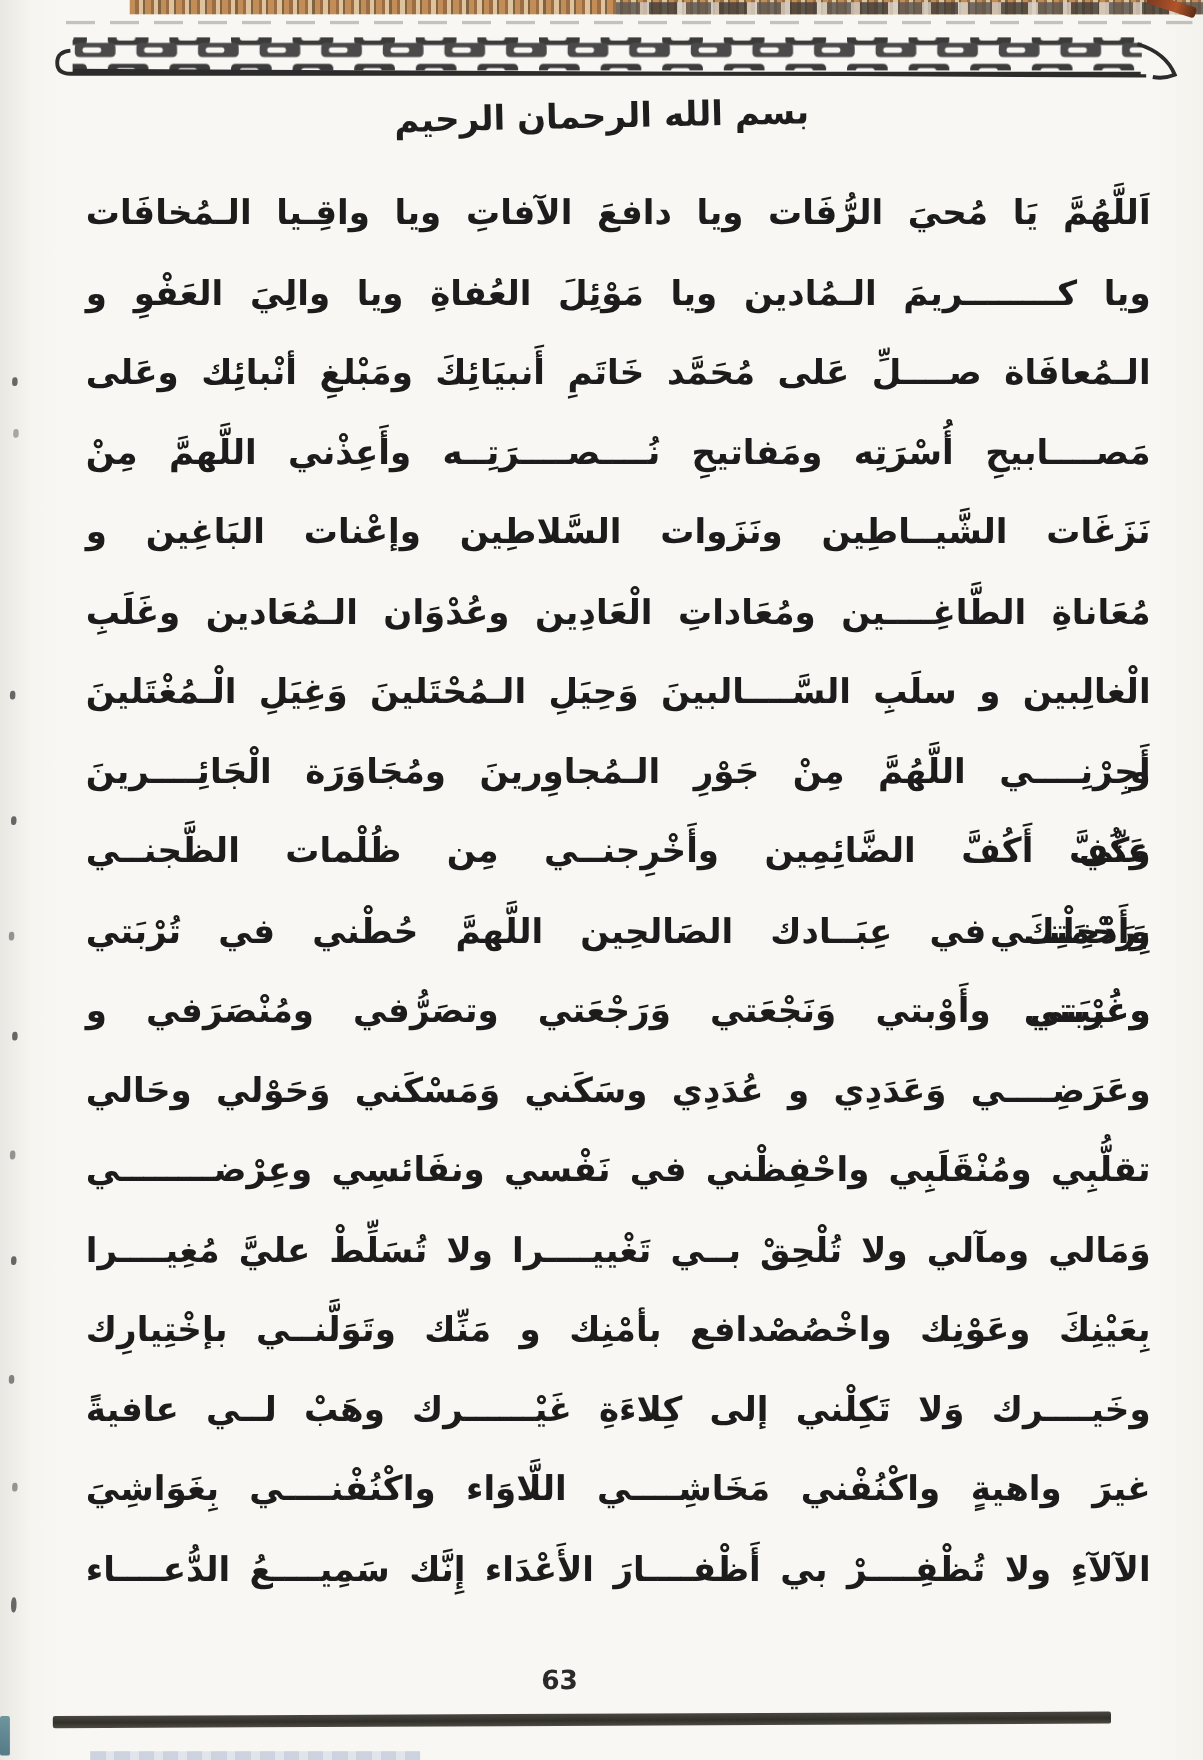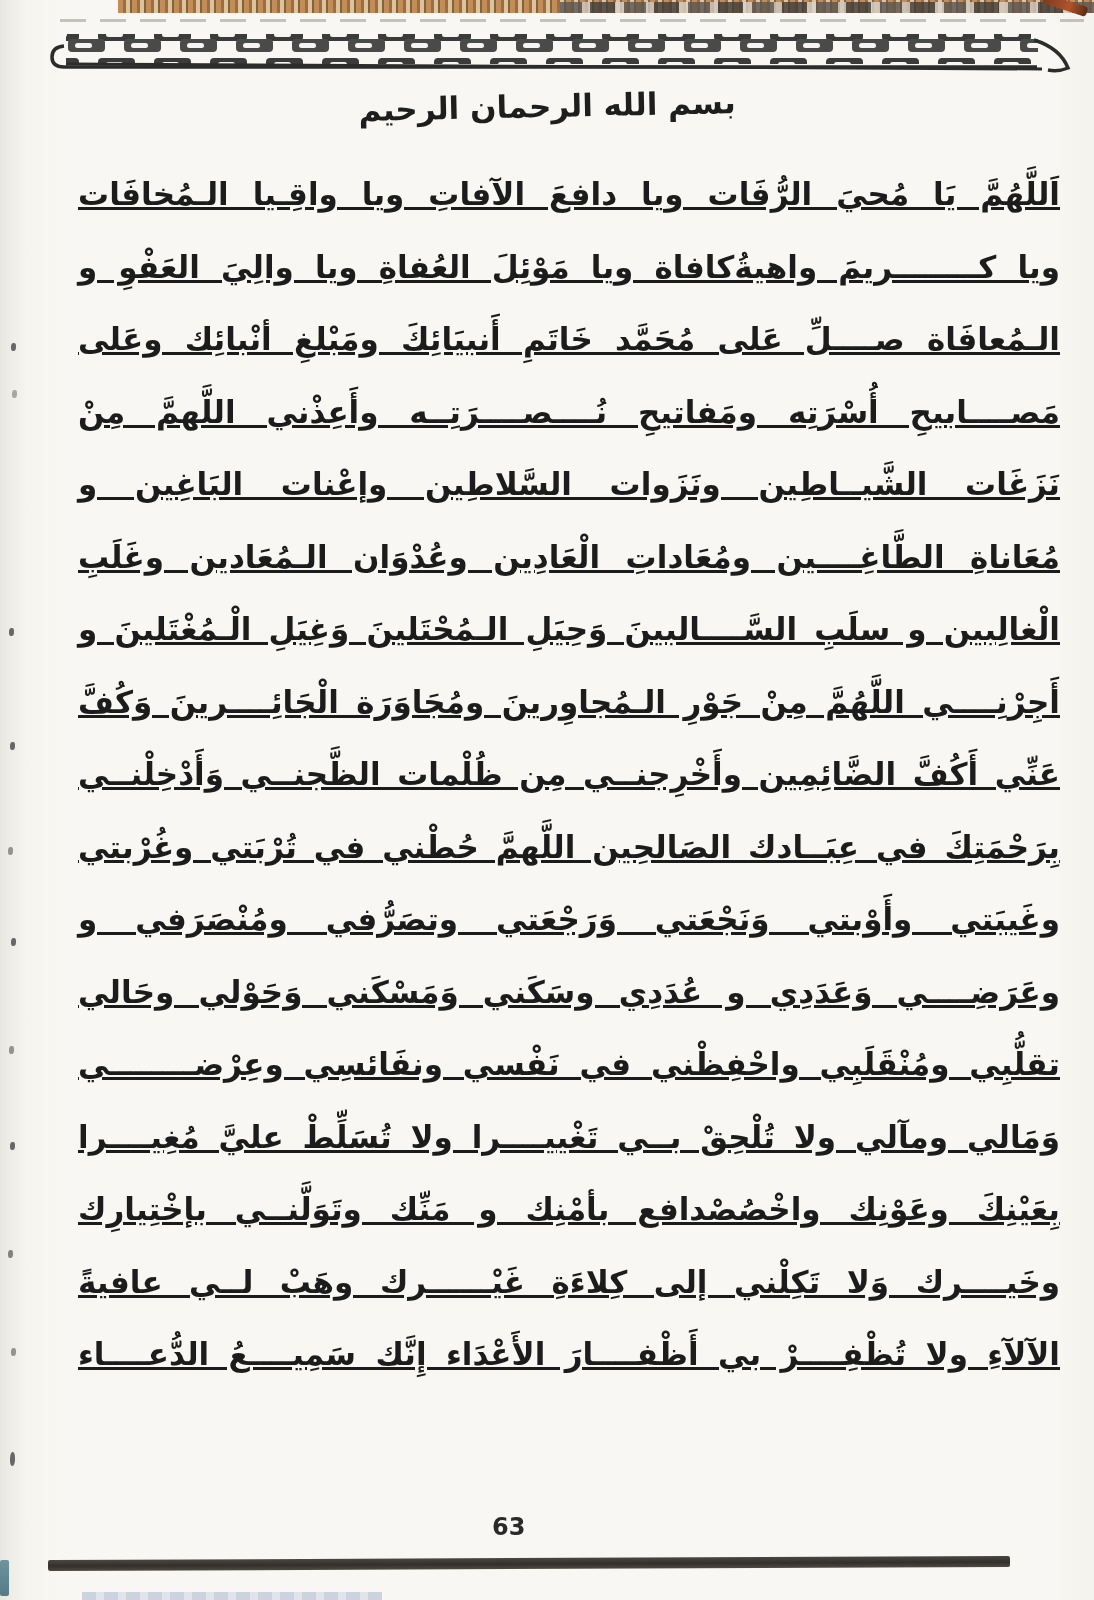--- a/index.html
+++ b/index.html
@@ -40,24 +40,23 @@
   
   .bism{
     position:absolute;top:88px;left:0;width:100%;
     text-align:center;
     font-size:31px;font-weight:700;color:#1e1e1e;
     transform:rotate(-1.2deg);
     letter-spacing:0;
   }
   
   .text-block{
-    position:absolute;top:158px;right:34px;left:78px;
+    position:absolute;top:158px;right:48px;left:78px;
     direction:rtl;
     color:#1c1c1c;
-    text-decoration:underline;
   }
   .tline{
     height:72.5px;line-height:72.5px;
     font-size:31px;font-weight:700;
     text-align:justify;text-align-last:justify;
     word-spacing:5px;
     white-space:normal;
   }
   
   .page-number{
@@ -111,35 +110,36 @@
       <rect x="24" y="8" width="972" height="30" fill="url(#links)"></rect>
       <path d="M992 14 q26 8 34 28 q-10 4 -20 2" fill="none" stroke="#2c2c2c" stroke-width="3.5"></path>
       <path d="M24 38 L1000 43" fill="none" stroke="#2c2c2c" stroke-width="3"></path>
     </svg>
   </div>
 
   <div class="bism">بسم الله الرحمان الرحيم</div>
 
   <div class="text-block">
     <div class="tline">اَللَّهُمَّ يَا مُحيَ الرُّفَات ويا دافعَ الآفاتِ ويا واقِـيا الـمُخافَات</div>
-    <div class="tline">ويا كــــــــريمَ واهيةُكافاة ويا مَوْئِلَ العُفاةِ ويا والِيَ العَفْوِ و</div>
+    <div class="tline">ويا كــــــــريمَ الـمُادين ويا مَوْئِلَ العُفاةِ ويا والِيَ العَفْوِ و</div>
     <div class="tline">الـمُعافَاة صــــلِّ عَلى مُحَمَّد خَاتَمِ أَنبيَائِكَ ومَبْلغِ أنْبائِك وعَلى</div>
     <div class="tline">مَصــــابيحِ أُسْرَتِه ومَفاتيحِ نُــــصــــرَتِــه وأَعِذْني اللَّهمَّ مِنْ</div>
     <div class="tline">نَزَغَات الشَّيــاطِين ونَزَوات السَّلاطِين وإعْنات البَاغِين و</div>
     <div class="tline">مُعَاناةِ الطَّاغِــــين ومُعَاداتِ الْعَادِين وعُدْوَان الـمُعَادين وغَلَبِ</div>
     <div class="tline">الْغالِبين و سلَبِ السَّــــالبينَ وَحِيَلِ الـمُحْتَلينَ وَغِيَلِ الْـمُغْتَلينَ و</div>
     <div class="tline">أَجِرْنِــــي اللَّهُمَّ مِنْ جَوْرِ الـمُجاوِرينَ ومُجَاوَرَة الْجَائِــــرينَ وَكُفَّ</div>
     <div class="tline">عَنِّي أَكُفَّ الضَّائِمِين وأَخْرِجنــي مِن ظُلْمات الظَّجنــي وَأَدْخِلْنــي</div>
     <div class="tline">بِرَحْمَتِكَ في عِبَــادك الصَالحِين اللَّهمَّ حُطْني في تُرْبَتي وغُرْبتي</div>
     <div class="tline">وغَيبَتي وأَوْبتي وَنَجْعَتي وَرَجْعَتي وتصَرُّفي ومُنْصَرَفي و</div>
     <div class="tline">وعَرَضِــــي وَعَدَدِي و عُدَدِي وسَكَني وَمَسْكَني وَحَوْلي وحَالي</div>
     <div class="tline">تقلُّبِي ومُنْقَلَبِي واحْفِظْني في نَفْسي ونفَائسِي وعِرْضــــــــي</div>
     <div class="tline">وَمَالي ومآلي ولا تُلْحِقْ بــي تَغْييــــرا ولا تُسَلِّطْ عليَّ مُغِيــــرا</div>
     <div class="tline">بِعَيْنِكَ وعَوْنِك واخْصُصْدافع بأمْنِك و مَنِّك وتَوَلَّنــي بإخْتِيارِك</div>
     <div class="tline">وخَيــــرك وَلا تَكِلْني إلى كِلاءَةِ غَيْــــــرك وهَبْ لــي عافيةً</div>
+    <div class="tline">غيرَ واهيةٍ واكْنُفْني مَخَاشِــــي اللَّاوَاء واكْنُفْنــــي بِغَوَاشِيَ</div>
     <div class="tline">الآلآءِ ولا تُظْفِــــرْ بي أَظْفــــارَ الأَعْدَاء إِنَّك سَمِيــــعُ الدُّعــــاء</div>
   </div>
 
   <div class="page-number">63</div>
   <div class="bottom-rule"></div>
   <div class="bottom-blue-strip"></div>
   <div class="bottom-left-mark"></div>
 
   <div class="speck" style="left:11px;top:343px"></div>
   <div class="speck" style="left:12px;top:390px;opacity:.4"></div>

